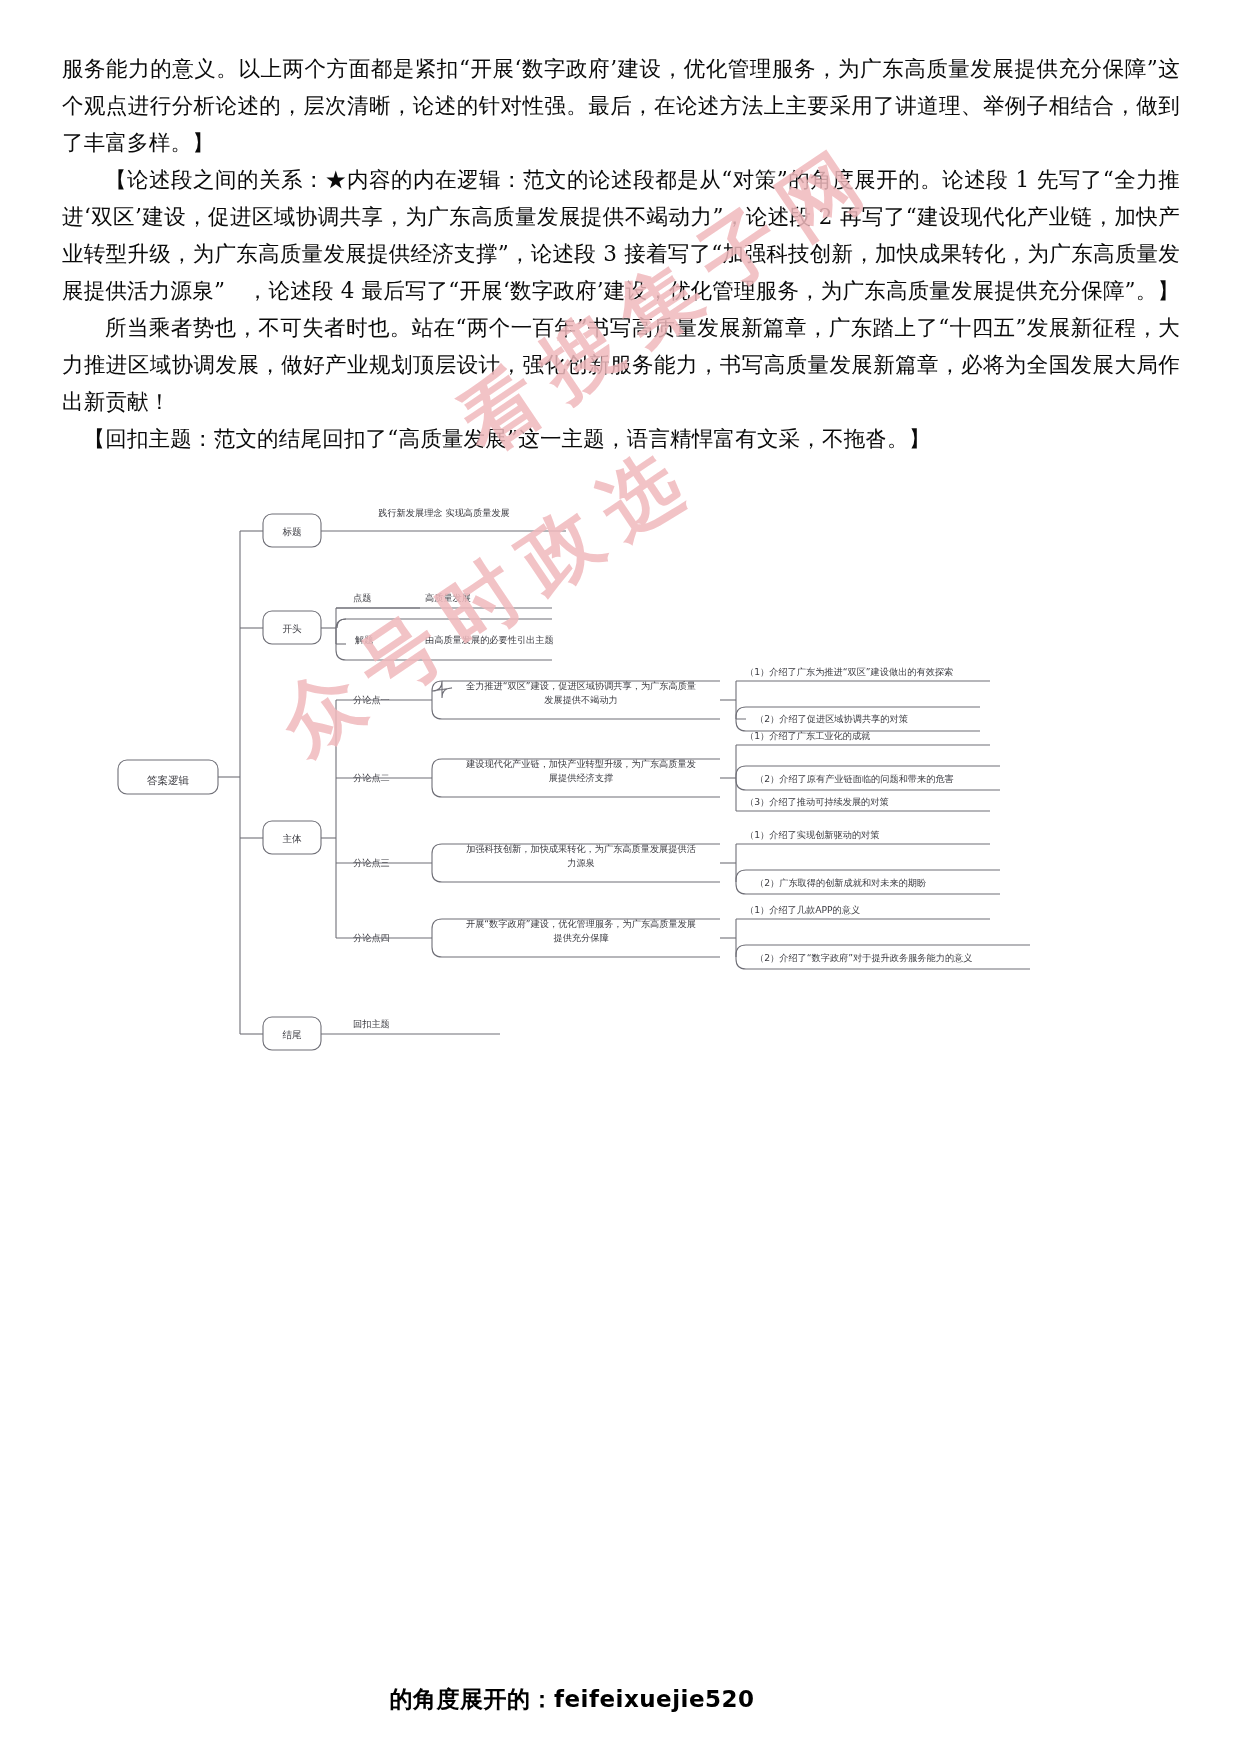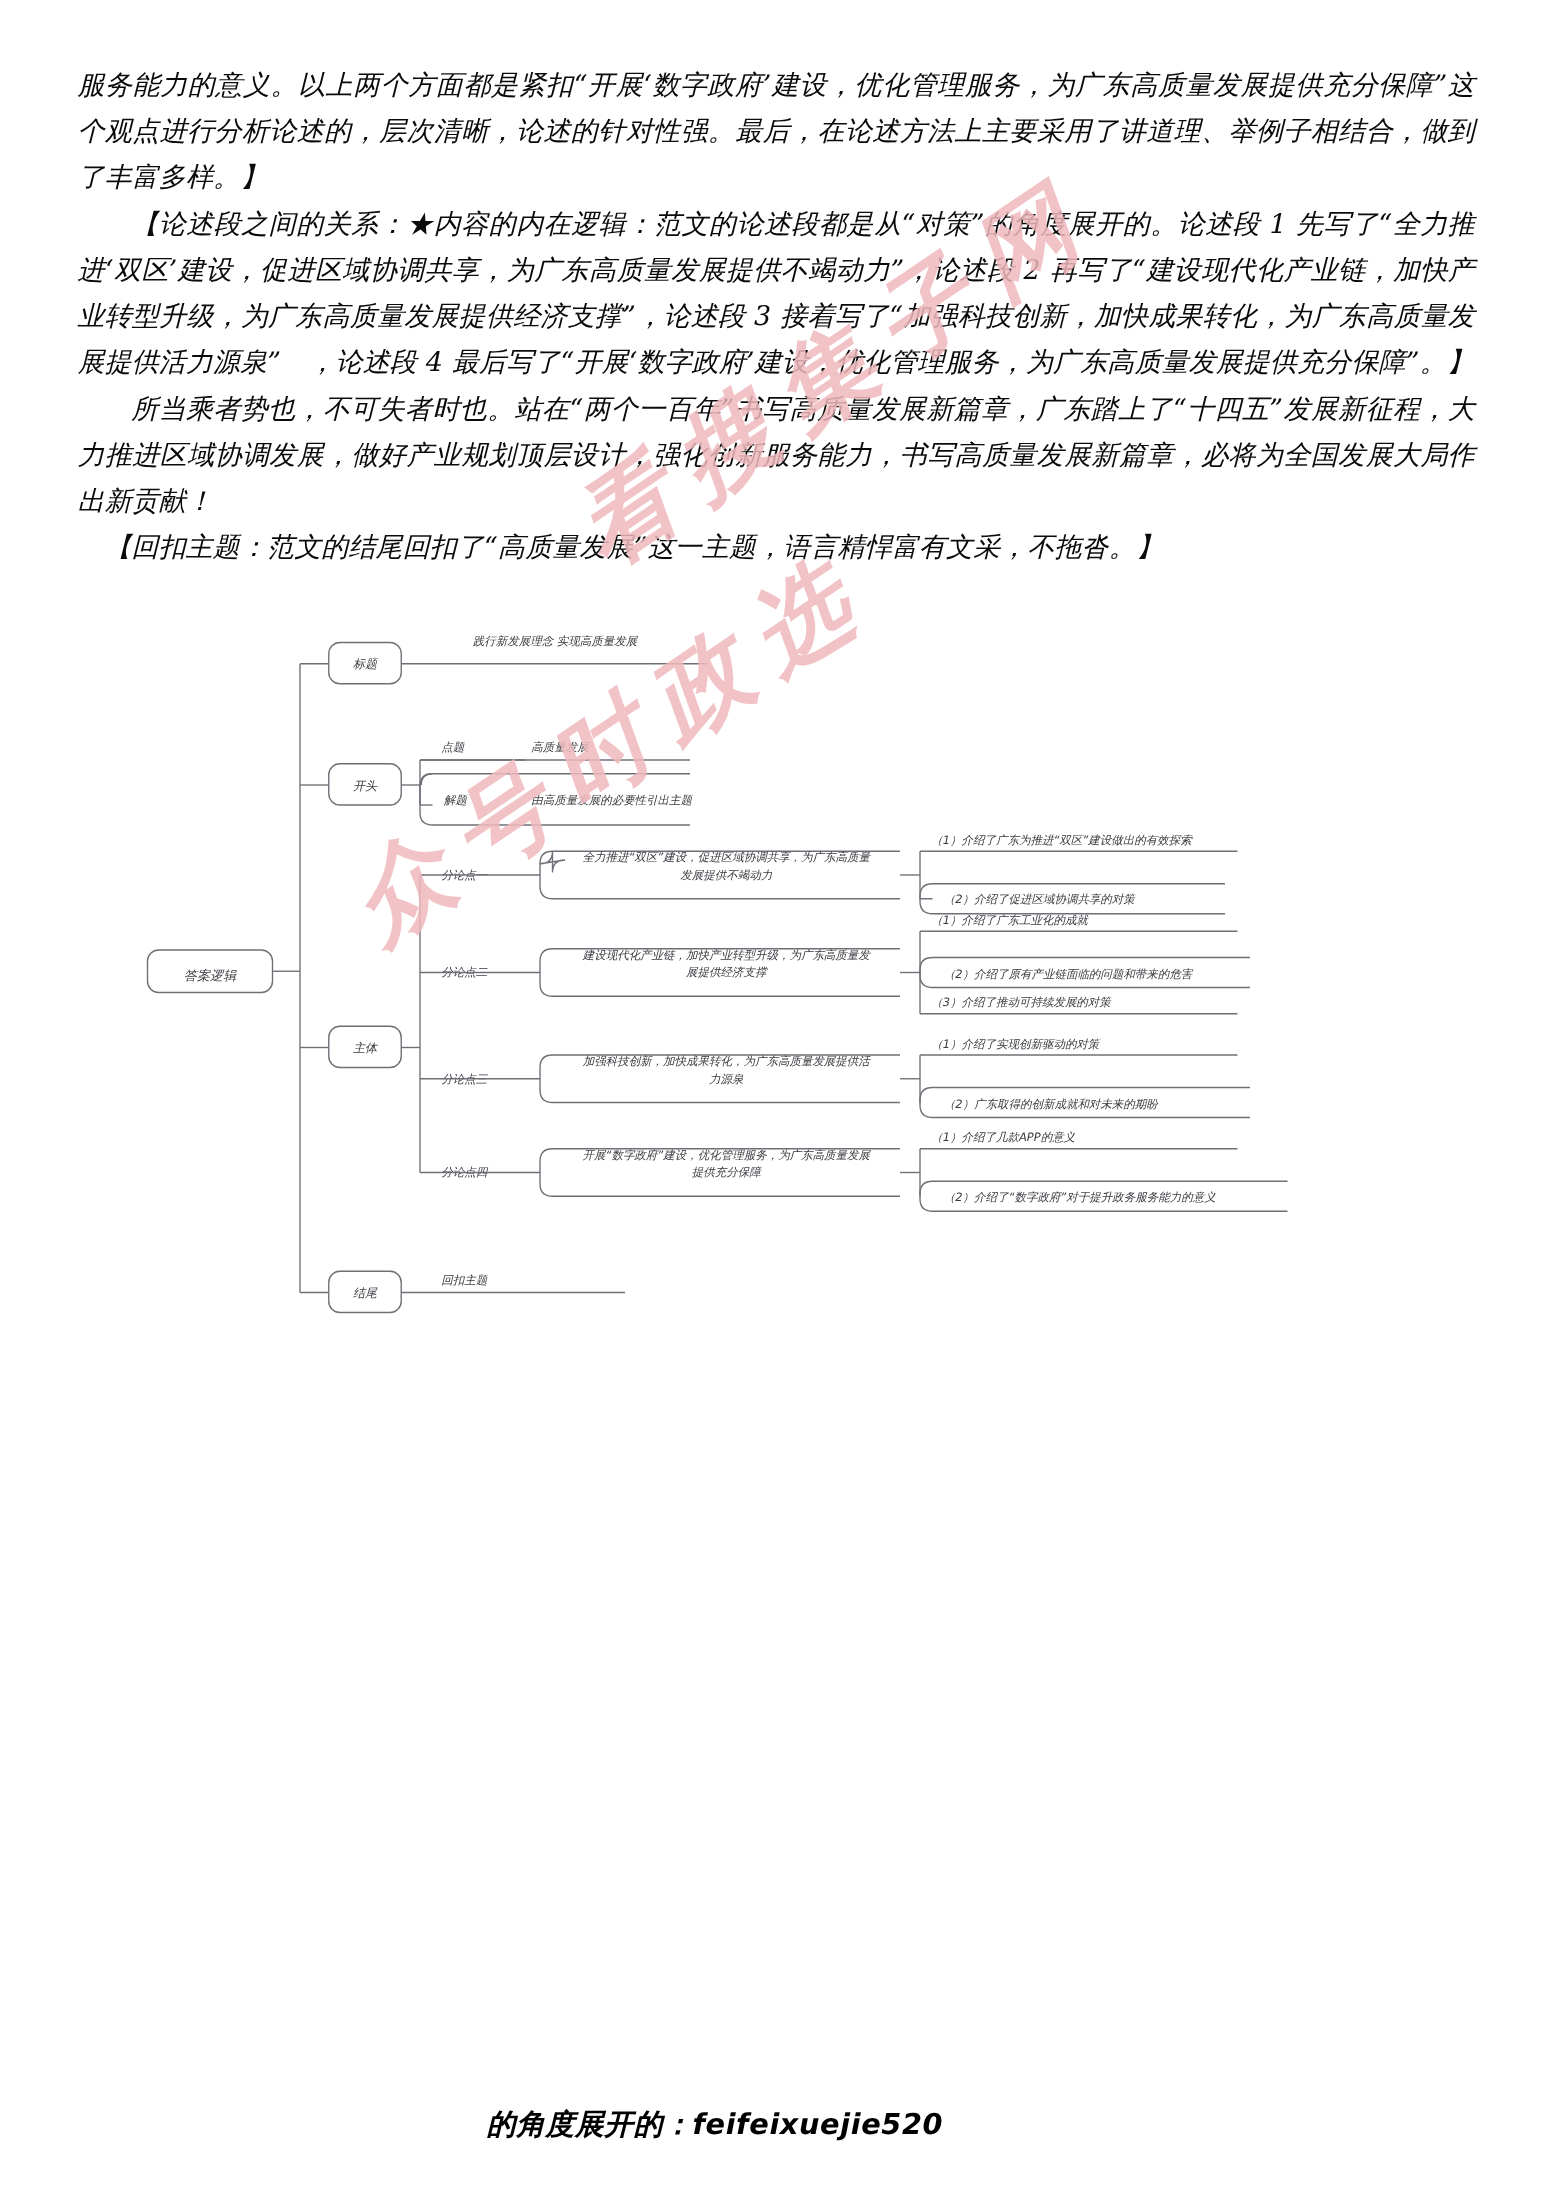--- a/index.html
+++ b/index.html
@@ -3,21 +3,21 @@
 <meta charset="utf-8">
 <style>
   html,body{margin:0;padding:0;}
   body{
     width:1240px;height:1754px;
     background:#ffffff;
     font-family:"DejaVu Serif","Liberation Serif",serif;
     position:relative;
     overflow:hidden;
   }
-  .page{position:relative;width:1144px;height:1754px;font-style:italic;}
+  .page{position:relative;width:1144px;height:1754px;}
 
   
   .text-block{
     position:absolute;
     left:62px;top:50px;width:1118px;
     font-size:21.5px;
     line-height:37px;
     color:#0a0a0a;
     text-align:justify;
     text-justify:inter-ideograph;

